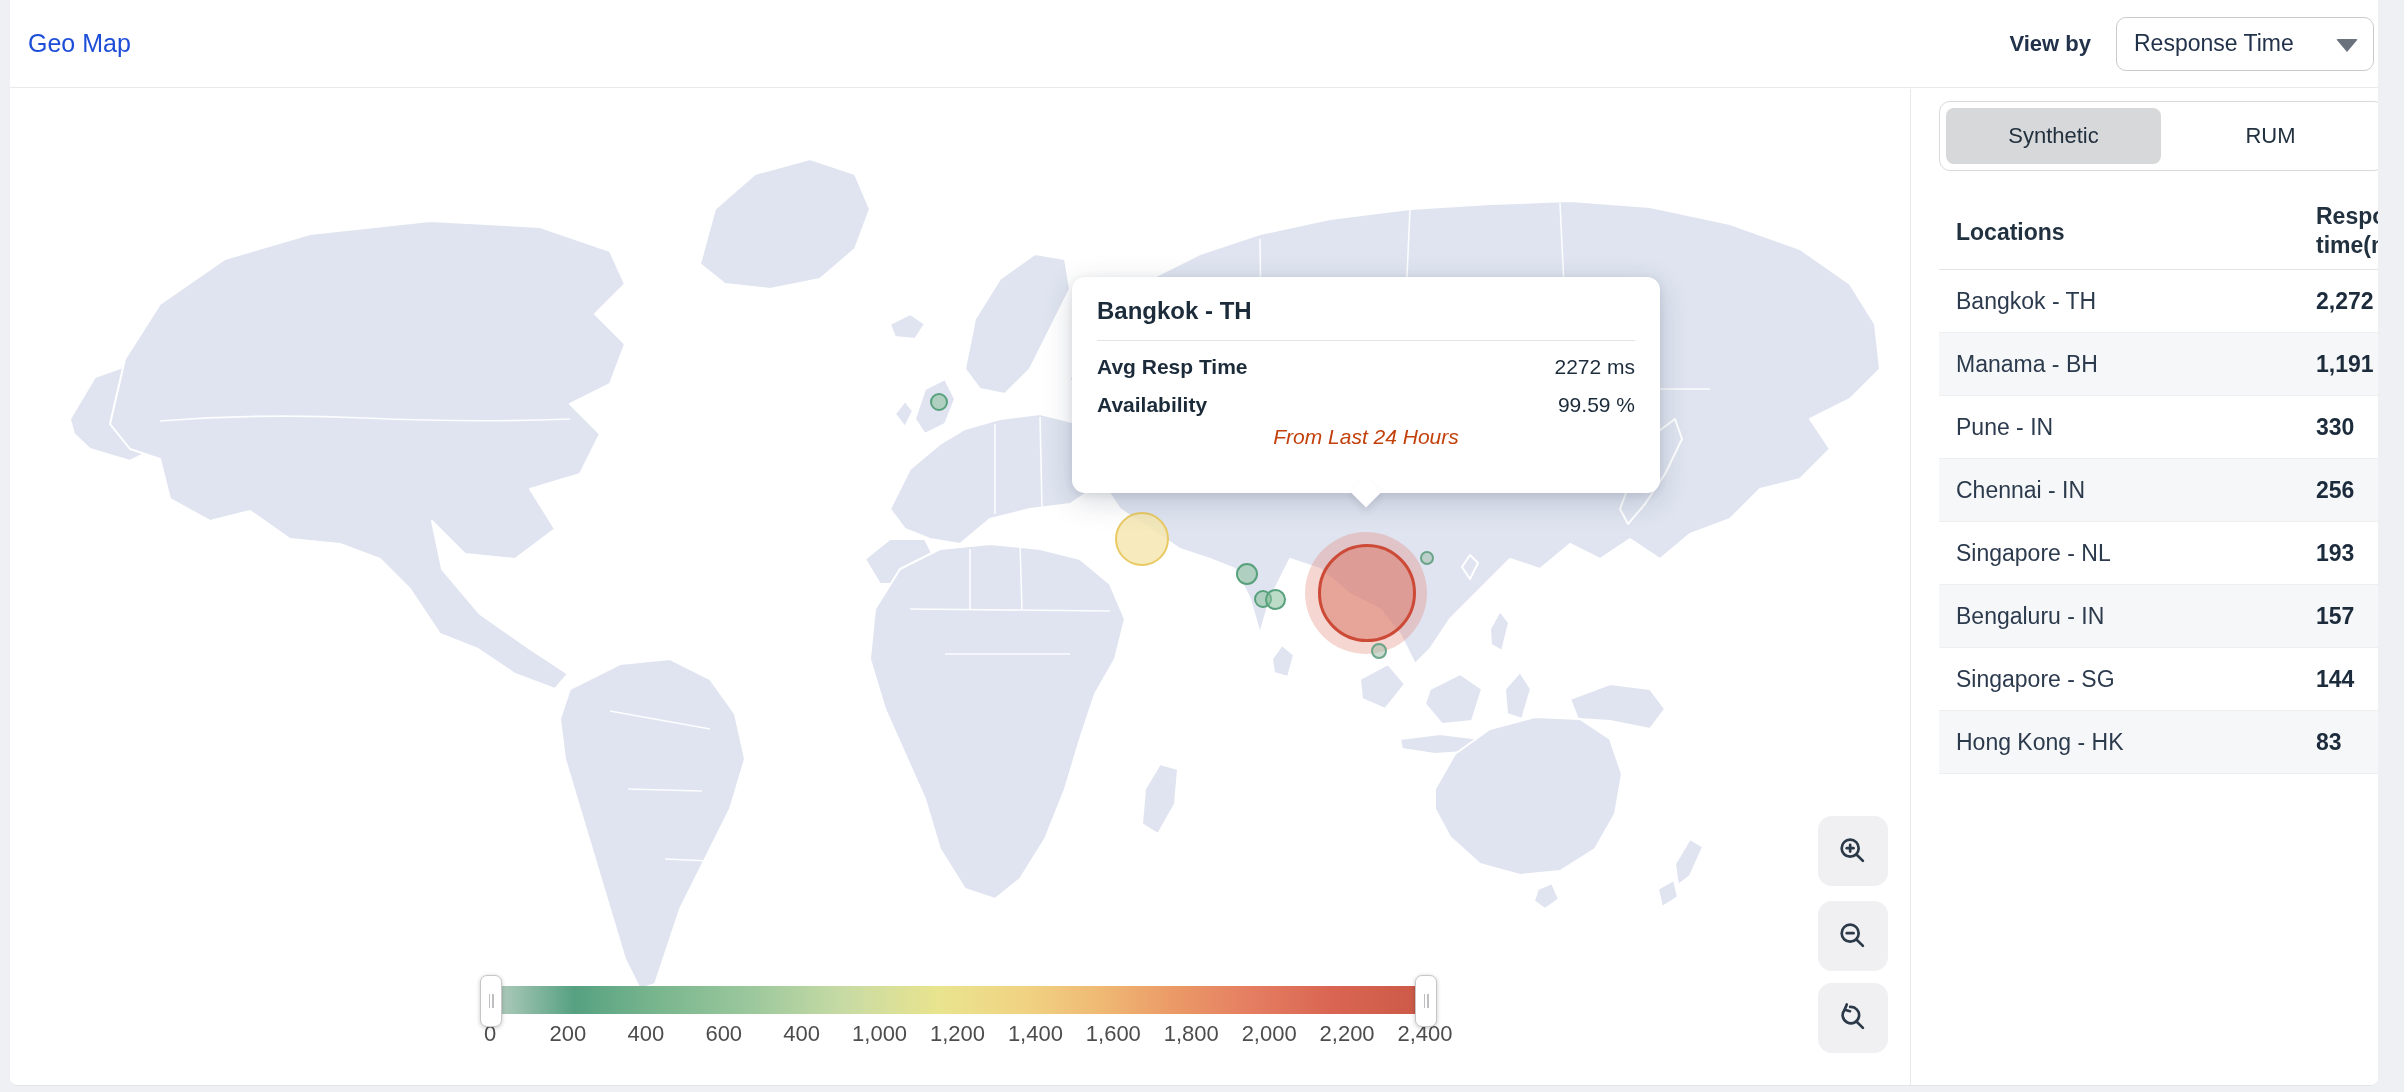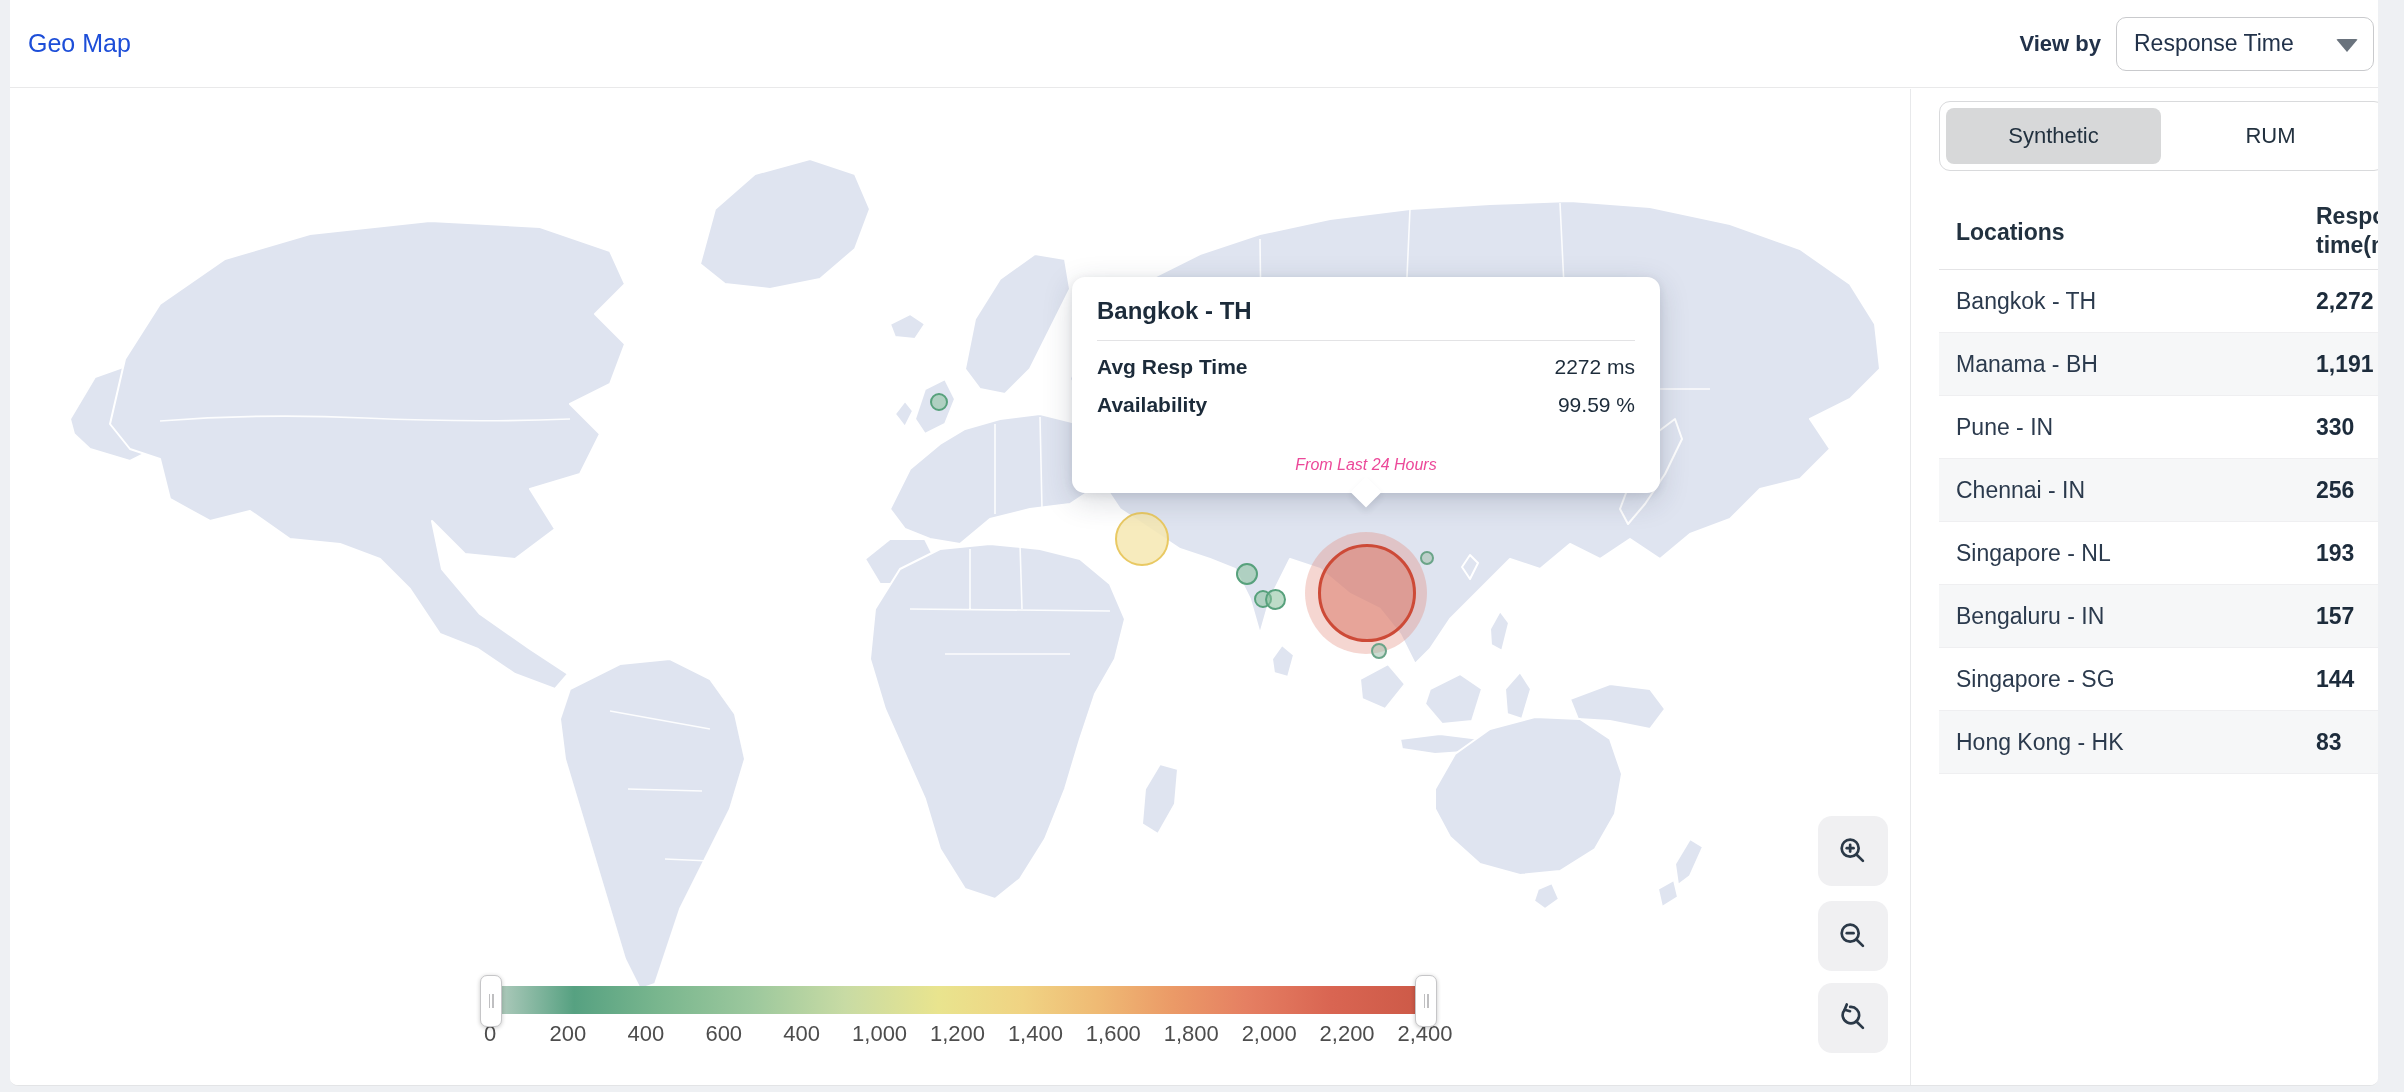--- a/index.html
+++ b/index.html
@@ -17,21 +17,21 @@
     border-radius:0 0 8px 8px;overflow:hidden;
   }
   
   .hdr{
     position:absolute;left:0;top:0;right:0;height:88px;
     display:flex;align-items:center;
     padding:0 4px 0 18px;box-sizing:border-box;
     border-bottom:1px solid #e9e9ea;background:#fff;z-index:30;
   }
   .hdr-title{font-size:25px;color:#1d4ed8;}
-  .hdr-right{margin-left:auto;display:flex;align-items:center;gap:15px;}
+  .hdr-right{margin-left:auto;display:flex;align-items:center;gap:25px;}
   .viewby{font-size:22px;font-weight:bold;color:#22324a;}
   .dropdown{
     position:relative;width:258px;height:54px;
     border:1.5px solid #c9cacd;border-radius:10px;
     display:flex;align-items:center;
     padding:0 48px 0 17px;box-sizing:border-box;
     font-size:23px;color:#22324a;background:#fff;cursor:pointer;
   }
   .dropdown .caret{
     position:absolute;right:15px;top:50%;margin-top:-5px;
@@ -96,21 +96,21 @@
   .tooltip-caret{
     position:absolute;left:50%;bottom:-10px;width:22px;height:22px;
     margin-left:-11px;background:#fff;transform:rotate(45deg);
     box-shadow:3px 3px 6px rgba(40,50,70,.10);
   }
   .tt-title{font-size:24px;font-weight:bold;color:#1c2b3a;}
   .tt-div{height:1px;background:#e3e3e5;margin:15px 0 6px 0;}
   .tt-row{display:flex;margin-top:14px;align-items:baseline;gap:48px;}
   .tt-label{font-size:21px;font-weight:bold;color:#1c2b3a;}
   .tt-value{margin-left:auto;font-size:21px;color:#1c2b3a;}
-  .tt-foot{margin-top:39px;text-align:center;font-style:italic;font-size:16px;color:#ec4899;}
+  .tt-foot{margin-top:8px;text-align:center;font-style:italic;font-size:21px;color:#c2410c;}
   
   .zoom-btn{
     position:absolute;left:1808px;width:70px;height:70px;border-radius:14px;
     background:#f0f0f2;border:none;display:flex;align-items:center;justify-content:center;
     cursor:pointer;padding:0;
   }
   .zoom-btn svg{stroke:#2b3948;stroke-width:1.9;fill:none;stroke-linecap:round;stroke-linejoin:round;}
   
   .legend-bar{
     position:absolute;left:480px;top:897px;width:935px;height:28px;

